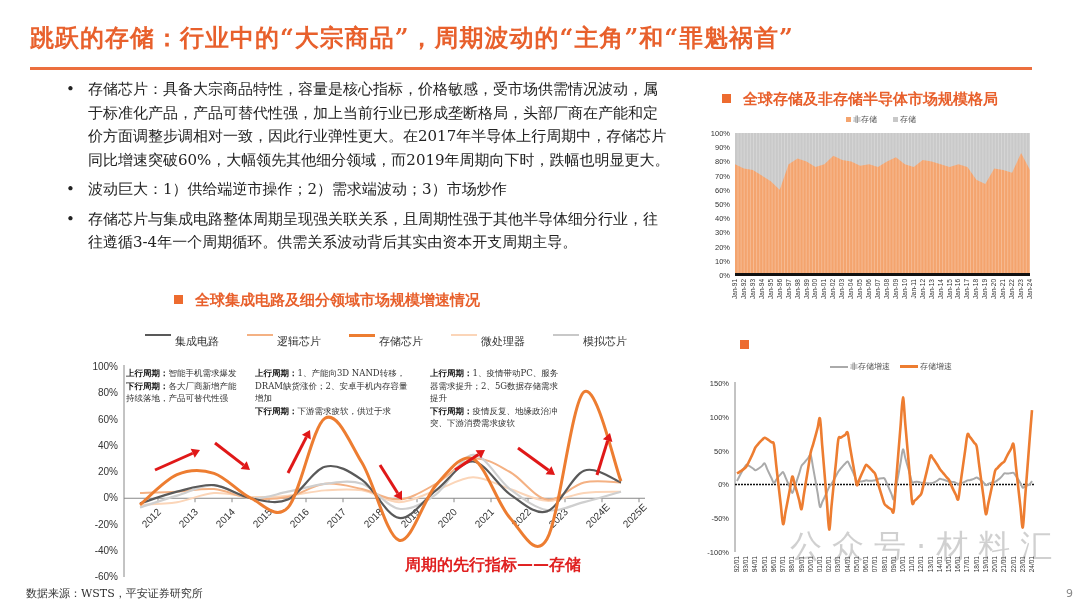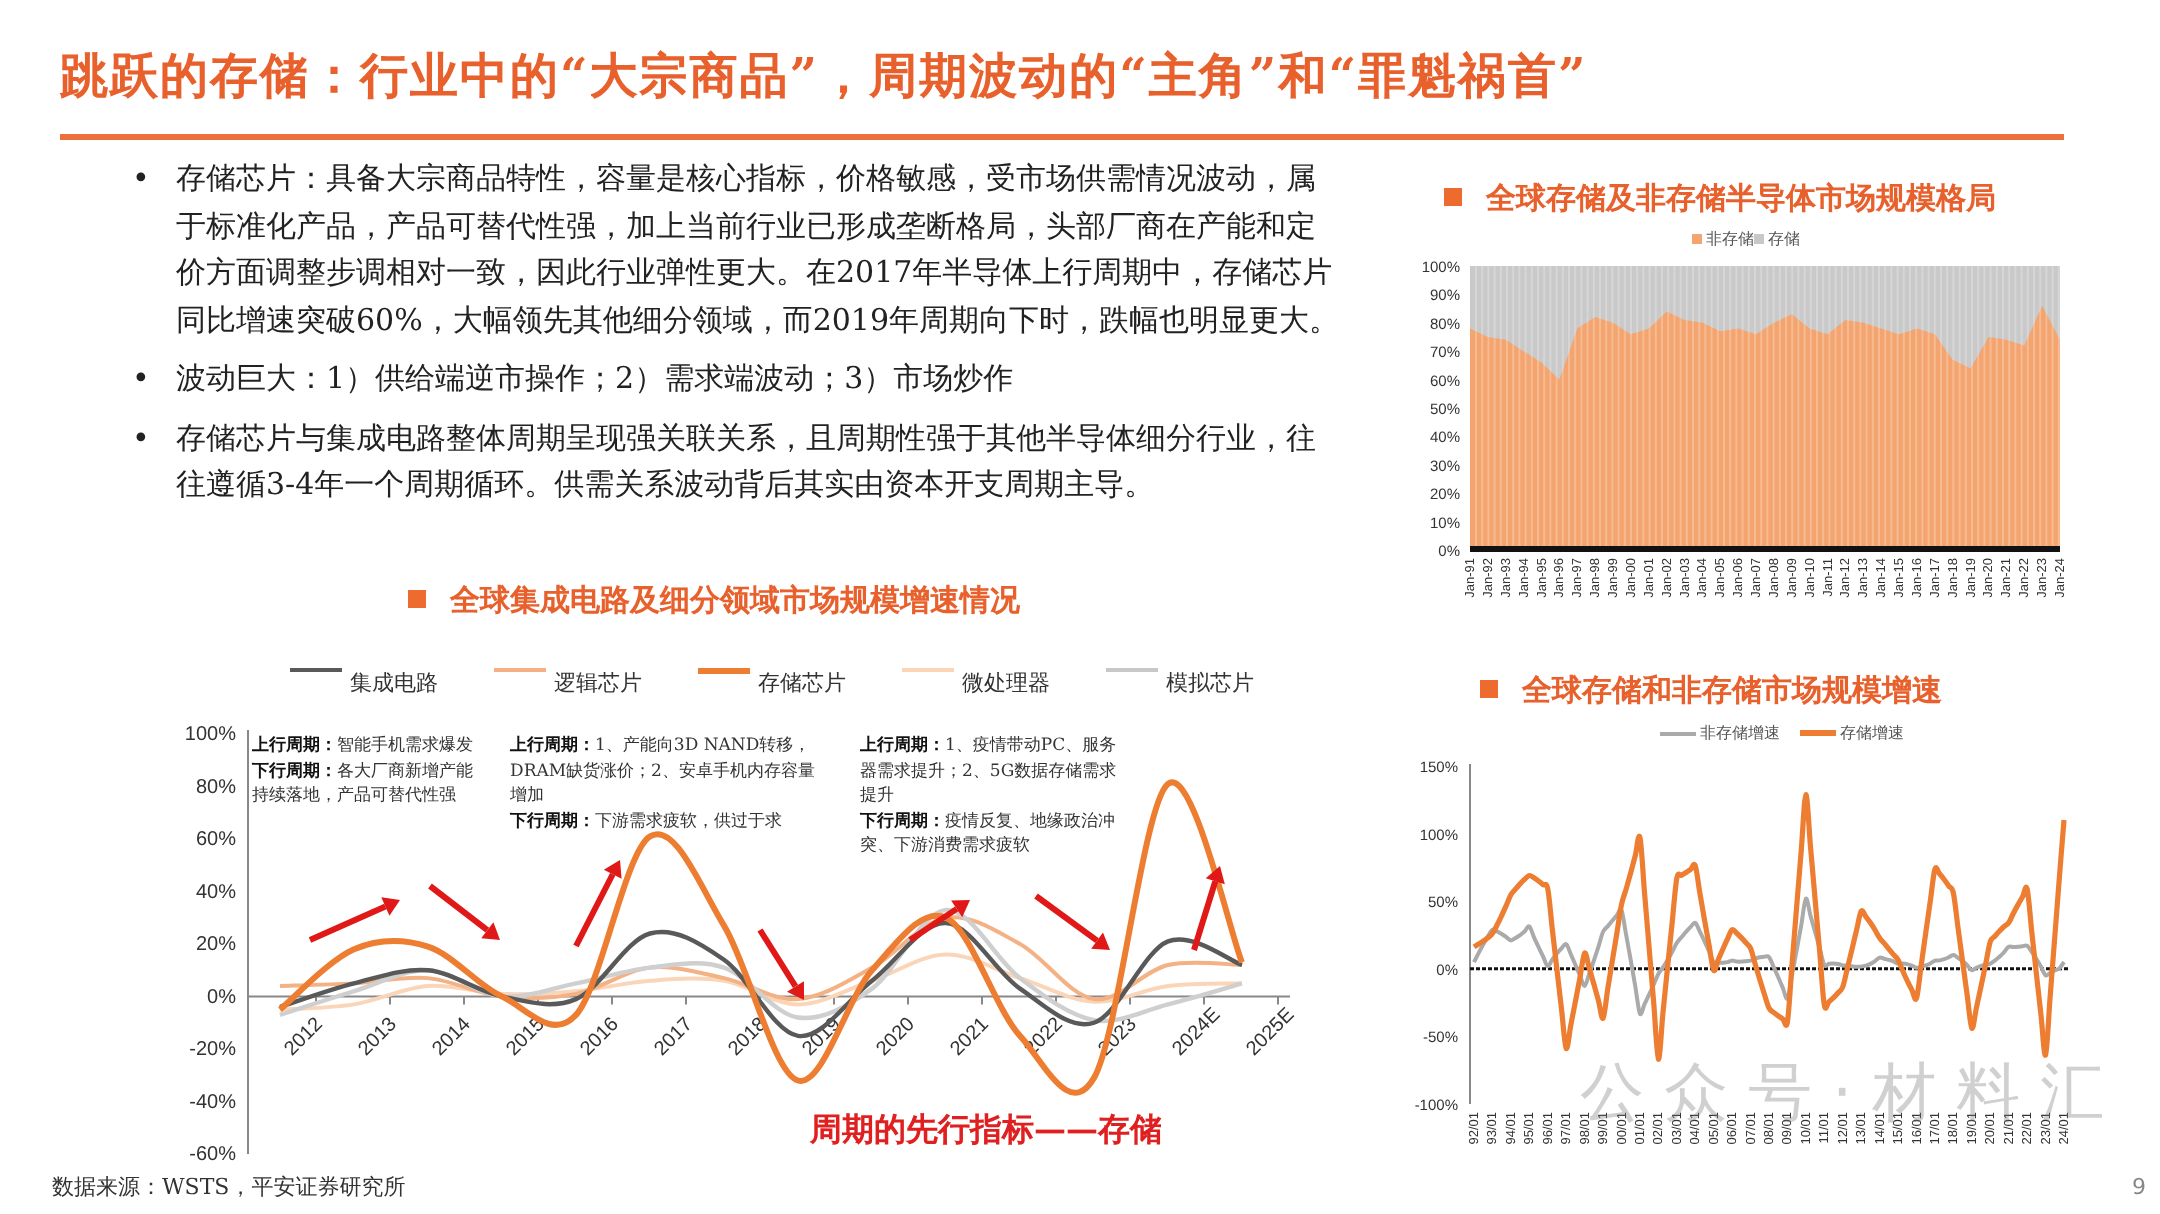--- a/index.html
+++ b/index.html
@@ -27,21 +27,21 @@
 
 <div class="title">跳跃的存储：行业中的“大宗商品”，周期波动的“主角”和“罪魁祸首”</div>
 <div class="title-rule"></div>
 
 <div class="bullets">
   <div class="bullet">存储芯片：具备大宗商品特性，容量是核心指标，价格敏感，受市场供需情况波动，属于标准化产品，产品可替代性强，加上当前行业已形成垄断格局，头部厂商在产能和定价方面调整步调相对一致，因此行业弹性更大。在2017年半导体上行周期中，存储芯片同比增速突破60%，大幅领先其他细分领域，而2019年周期向下时，跌幅也明显更大。</div>
   <div class="bullet">波动巨大：1）供给端逆市操作；2）需求端波动；3）市场炒作</div>
   <div class="bullet">存储芯片与集成电路整体周期呈现强关联关系，且周期性强于其他半导体细分行业，往往遵循3-4年一个周期循环。供需关系波动背后其实由资本开支周期主导。</div>
 </div>
 
-<div class="sec-title" style="left:204px;top:291px;">
+<div class="sec-title" style="left:174px;top:291px;">
   <span class="sq"></span><span>全球集成电路及细分领域市场规模增速情况</span>
 </div>
 
 <div class="legend">
   <div class="it">
       <span class="ln" style="background:#595959"></span>
       <span>集成电路</span>
     </div>
   <div class="it">
       <span class="ln" style="background:#f4b183"></span>
@@ -140,21 +140,21 @@
 </div>
 <div class="anno" style="left:430px;top:367px;width:130px;">
   <b>上行周期：</b><span>1、疫情带动PC、服务器需求提升；2、5G数据存储需求提升</span><br>
   <b>下行周期：</b><span>疫情反复、地缘政治冲突、下游消费需求疲软</span>
 </div>
 <div class="leader">周期的先行指标——存储</div>
 
 <div class="sec-title" style="left:722px;top:90px;">
   <span class="sq"></span><span>全球存储及非存储半导体市场规模格局</span>
 </div>
-<div style="position:absolute;left:846px;top:114px;font-size:8px;color:#555;display:flex;gap:0;">
+<div style="position:absolute;left:846px;top:114px;font-size:8px;color:#555;display:flex;gap:16px;">
   <span><span style="display:inline-block;width:5px;height:5px;background:#f4a46e;margin-right:2px"></span><span>非存储</span></span>
   <span><span style="display:inline-block;width:5px;height:5px;background:#c8c8c8;margin-right:2px"></span><span>存储</span></span>
 </div>
 <svg style="position:absolute;left:700px;top:128px" width="340" height="195" viewBox="0 0 340 195">
   <g id="ac-yaxis" font-size="7.5" fill="#333" text-anchor="end">
       <text x="30" y="8">100%</text>
       <text x="30" y="22.200000000000003">90%</text>
       <text x="30" y="36.39999999999999">80%</text>
       <text x="30" y="50.60000000000001">70%</text>
       <text x="30" y="64.8">60%</text>
@@ -297,21 +297,21 @@
       <text x="287.3030303030303" y="151" transform="rotate(-90 287.3030303030303 151)" text-anchor="end">Jan-19</text>
       <text x="296.24242424242425" y="151" transform="rotate(-90 296.24242424242425 151)" text-anchor="end">Jan-20</text>
       <text x="305.1818181818182" y="151" transform="rotate(-90 305.1818181818182 151)" text-anchor="end">Jan-21</text>
       <text x="314.1212121212121" y="151" transform="rotate(-90 314.1212121212121 151)" text-anchor="end">Jan-22</text>
       <text x="323.06060606060606" y="151" transform="rotate(-90 323.06060606060606 151)" text-anchor="end">Jan-23</text>
       <text x="332" y="151" transform="rotate(-90 332 151)" text-anchor="end">Jan-24</text>
     </g>
 </svg>
 
 <div class="sec-title" style="left:740px;top:336px;">
-  <span class="sq"></span><span>全球存储和非存储市场规模增速</span>
+  <span class="sq"></span>
 </div>
 <div style="position:absolute;left:830px;top:361px;font-size:8px;color:#555;display:flex;gap:10px;align-items:center;text-align:right;">
   <span><span style="display:inline-block;width:18px;height:2px;background:#aaa;vertical-align:middle;margin-right:2px"></span><span>非存储增速</span></span>
   <span><span style="display:inline-block;width:18px;height:3px;background:#ed7d31;vertical-align:middle;margin-right:2px"></span><span>存储增速</span></span>
 </div>
 <svg style="position:absolute;left:695px;top:372px" width="350" height="228" viewBox="0 0 350 228">
   <g id="gc-yaxis" font-size="7.5" fill="#333" text-anchor="end">
       <text x="34" y="14">150%</text>
       <text x="34" y="47.800000000000004">100%</text>
       <text x="34" y="81.60000000000001">50%</text>

